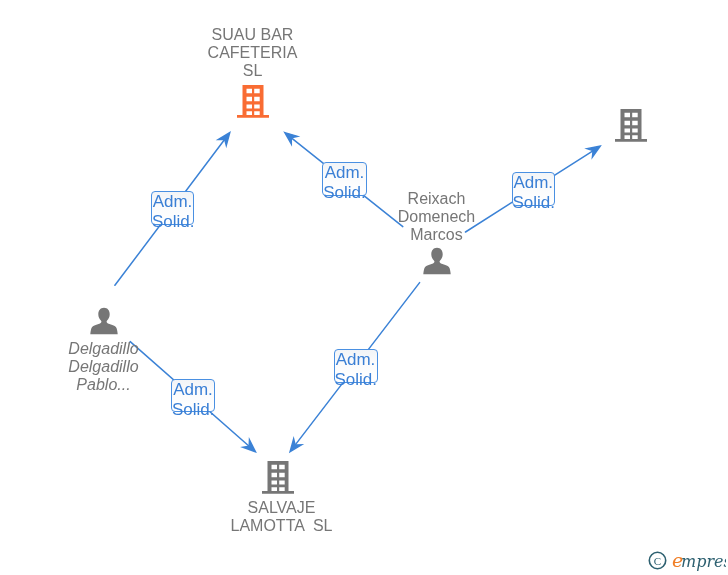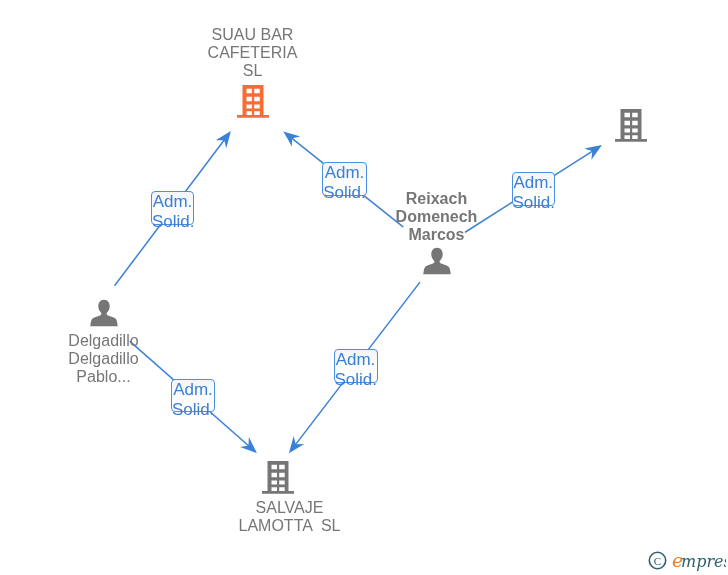--- a/index.html
+++ b/index.html
@@ -51,34 +51,34 @@
   <div class="node" style="left:558px;top:50px;width:145px;height:95px;">
     <div class="node-icon" style="left:57px;top:58.5px;width:32px;height:33px;"><svg width="32" height="33" viewBox="0 0 320 330">
           <path fill="#767676" fill-rule="evenodd" d="M 55 0 L 265 0 L 265 300 L 55 300 Z M 0 300 L 320 300 L 320 328 L 0 328 Z M 95 38 L 150 38 L 150 82 L 95 82 Z M 172 38 L 227 38 L 227 82 L 172 82 Z M 95 118 L 150 118 L 150 162 L 95 162 Z M 172 118 L 227 118 L 227 162 L 172 162 Z M 95 196 L 150 196 L 150 235 L 95 235 Z M 172 196 L 227 196 L 227 235 L 172 235 Z M 95 262 L 150 262 L 150 300 L 95 300 Z M 172 262 L 227 262 L 227 300 L 172 300 Z"></path>
         </svg></div>
   </div>
 
   <div class="node" style="left:205px;top:461px;width:145px;height:70px;">
     <div class="node-icon" style="left:57px;top:0;width:32px;height:33px;"><svg width="32" height="33" viewBox="0 0 320 330">
           <path fill="#767676" fill-rule="evenodd" d="M 55 0 L 265 0 L 265 300 L 55 300 Z M 0 300 L 320 300 L 320 328 L 0 328 Z M 95 38 L 150 38 L 150 82 L 95 82 Z M 172 38 L 227 38 L 227 82 L 172 82 Z M 95 118 L 150 118 L 150 162 L 95 162 Z M 172 118 L 227 118 L 227 162 L 172 162 Z M 95 196 L 150 196 L 150 235 L 95 235 Z M 172 196 L 227 196 L 227 235 L 172 235 Z M 95 262 L 150 262 L 150 300 L 95 300 Z M 172 262 L 227 262 L 227 300 L 172 300 Z"></path>
         </svg></div>
-    <div class="node-label" style="left:12px;top:38px;width:145px;text-align:center;">SALVAJE
+    <div class="node-label" style="left:4px;top:38px;width:145px;text-align:center;">SALVAJE
 LAMOTTA  SL</div>
   </div>
 
-  <div class="node" style="left:31px;top:299px;width:145px;height:85px;">
+  <div class="node" style="left:31px;top:307px;width:145px;height:85px;font-style:italic;">
     <div class="node-icon" style="left:58.5px;top:0;width:28px;height:28px;"><svg width="28" height="28" viewBox="0 0 280 280">
           <path fill="#767676" d="M140 8 c-37 0 -57 29 -57 64 c0 26 11 50 26 62 c4 4 6 9 5 14 c-2 11 -11 16 -21 19 c-30 9 -60 18 -72 32 c-11 13 -16 50 -18 73 l274 0 c-2 -23 -7 -60 -18 -73 c-12 -14 -42 -23 -72 -32 c-10 -3 -19 -8 -21 -19 c-1 -5 1 -10 5 -14 c15 -12 26 -36 26 -62 c0 -35 -20 -64 -57 -64 z"></path>
         </svg></div>
     <div class="node-label" style="left:0;top:33px;width:145px;">Delgadillo
 Delgadillo
 Pablo...</div>
   </div>
 
-  <div class="node" style="left:364px;top:190px;width:145px;height:88px;font-weight:bold;">
+  <div class="node" style="left:364px;top:190px;width:145px;height:88px;">
     <div class="node-label" style="left:0;top:0;width:145px;">Reixach
 Domenech
 Marcos</div>
     <div class="node-icon" style="left:59px;top:57px;width:28px;height:28px;"><svg width="28" height="28" viewBox="0 0 280 280">
           <path fill="#767676" d="M140 8 c-37 0 -57 29 -57 64 c0 26 11 50 26 62 c4 4 6 9 5 14 c-2 11 -11 16 -21 19 c-30 9 -60 18 -72 32 c-11 13 -16 50 -18 73 l274 0 c-2 -23 -7 -60 -18 -73 c-12 -14 -42 -23 -72 -32 c-10 -3 -19 -8 -21 -19 c-1 -5 1 -10 5 -14 c15 -12 26 -36 26 -62 c0 -35 -20 -64 -57 -64 z"></path>
         </svg></div>
   </div>
 
   <div class="edge-label" style="left:151px;top:191px;width:43px;height:34px;">
       <span>Adm.</span>

